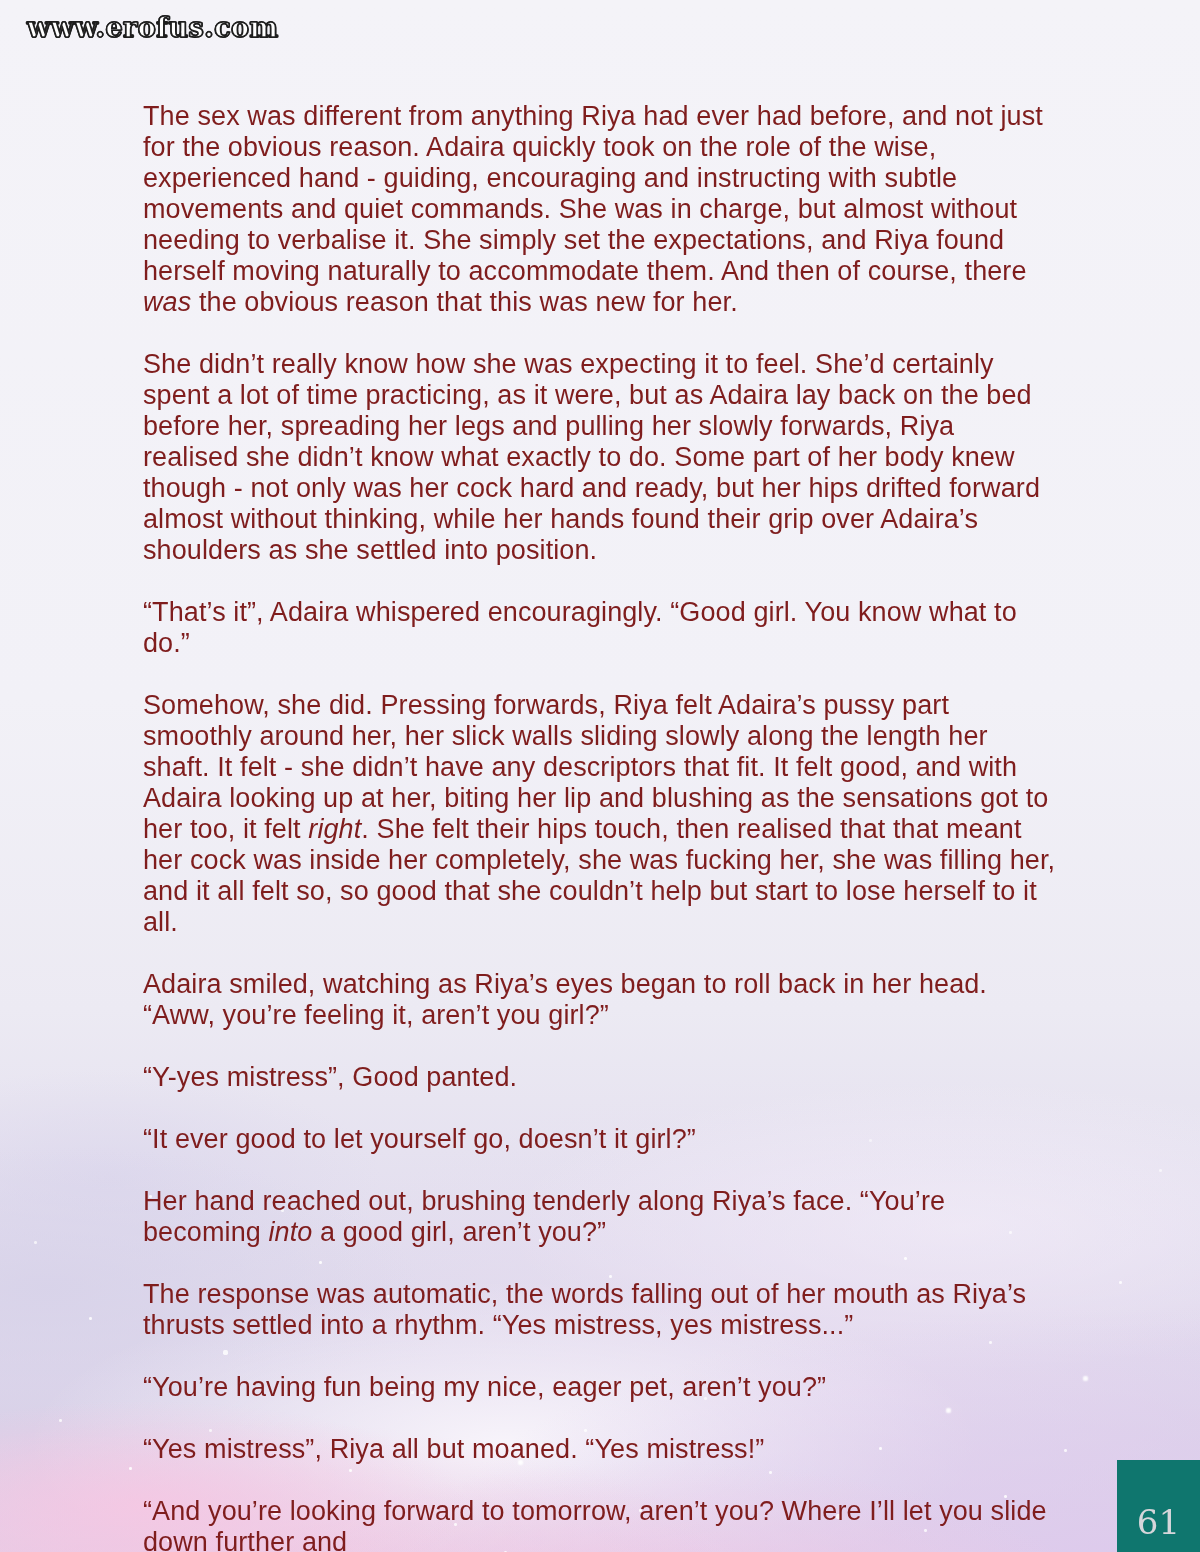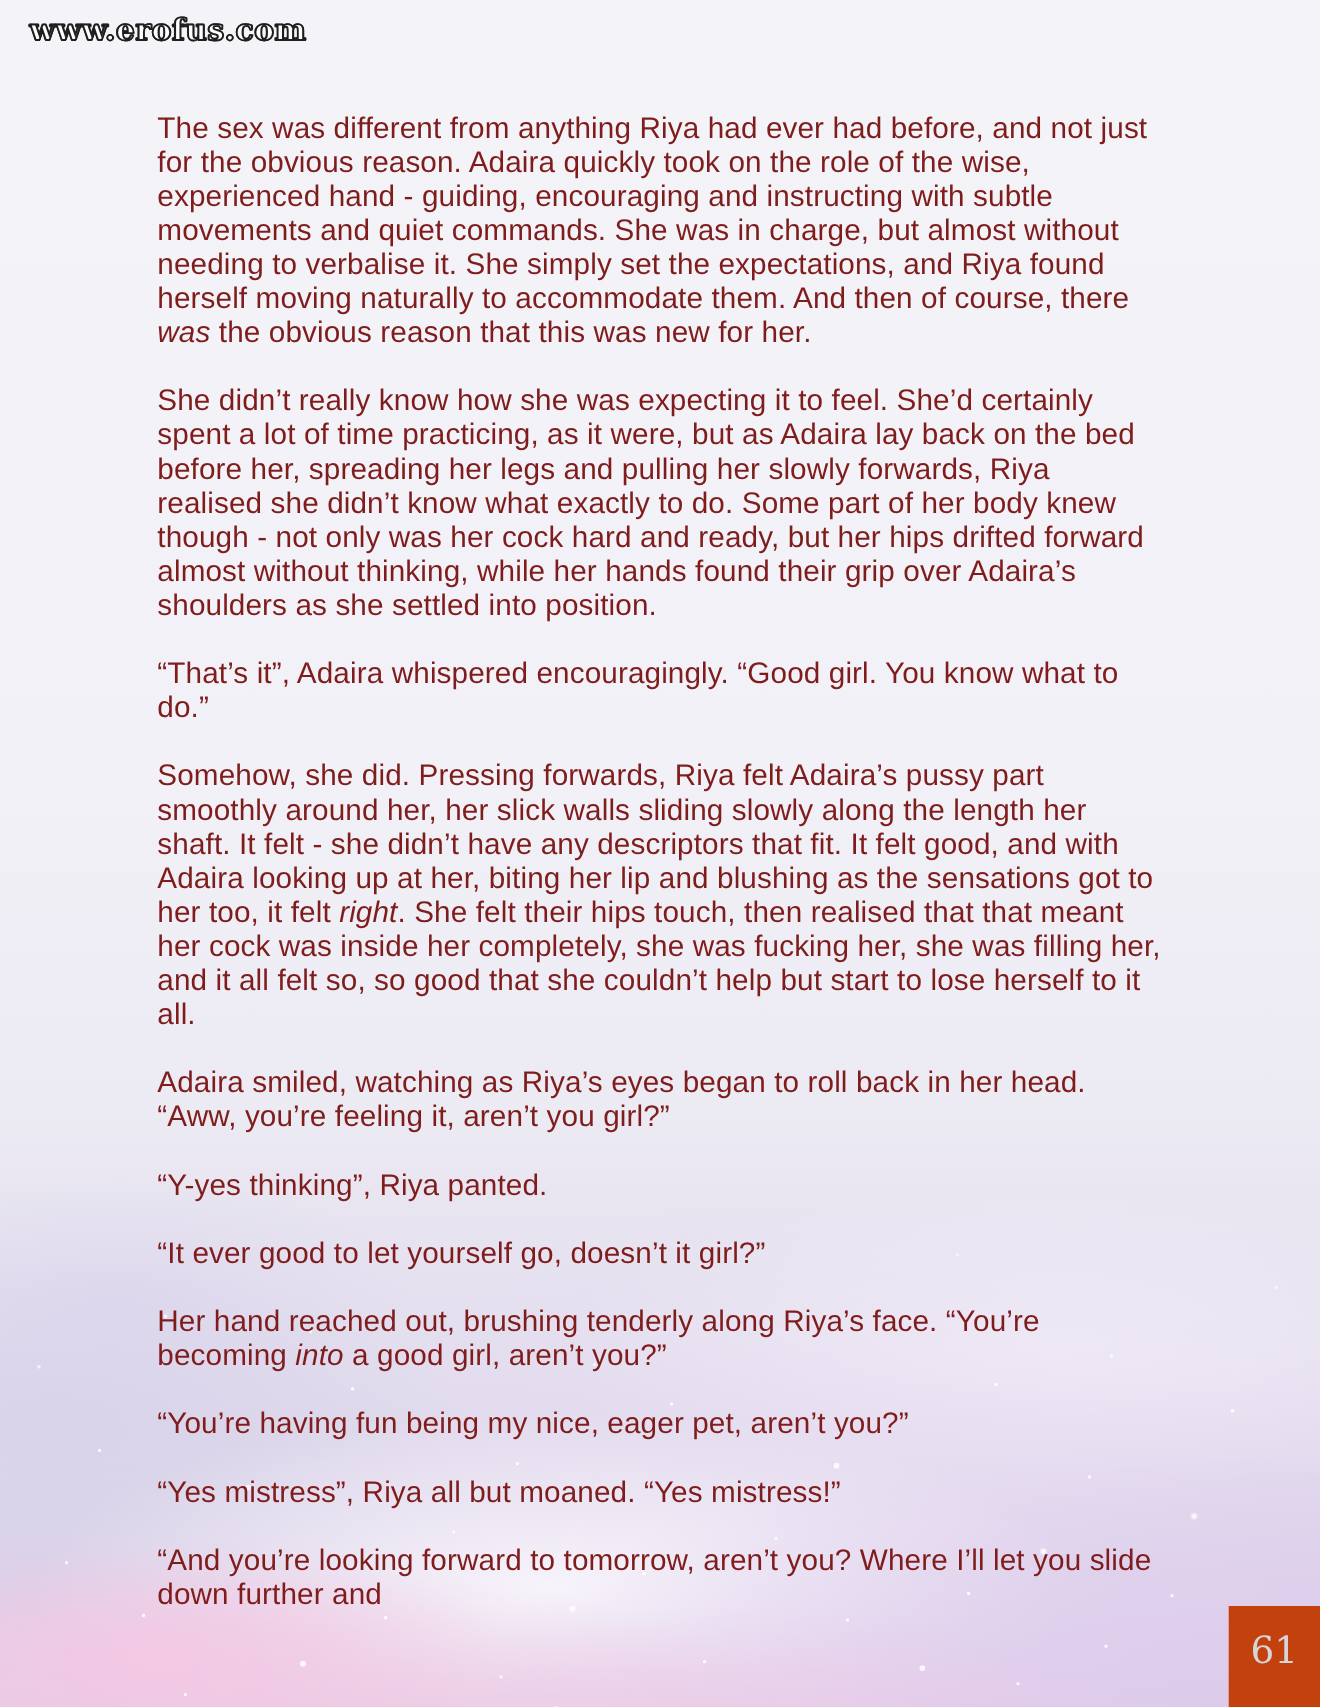--- a/index.html
+++ b/index.html
@@ -108,23 +108,23 @@
   }
   .content em {
     font-style: italic;
   }
   .page-badge {
     position: absolute;
     right: 0;
     bottom: 0;
     width: 83px;
     height: 92px;
-    background: #c2410c;
+    background: #0f766e;
     display: flex;
-    align-items: center;
+    align-items: flex-end;
     justify-content: center;
     padding-bottom: 10px;
     box-sizing: border-box;
   }
   .page-badge span {
     font-family: "DejaVu Serif", serif;
     font-size: 34px;
     color: #d6d6da;
   }
 </style>
@@ -135,23 +135,24 @@
 <div class="sparkles"></div>
 
 <div class="watermark">www.erofus.com</div>
 
 <div class="content">
     <p><span>The sex was different from anything Riya had ever had before, and not just for the obvious reason. Adaira quickly took on the role of the wise, experienced hand - guiding, encouraging and instructing with subtle movements and quiet commands. She was in charge, but almost without needing to verbalise it. She simply set the expectations, and Riya found herself moving naturally to accommodate them. And then of course, there </span><em>was</em><span> the obvious reason that this was new for her.</span></p>
     <p><span>She didn’t really know how she was expecting it to feel. She’d certainly spent a lot of time practicing, as it were, but as Adaira lay back on the bed before her, spreading her legs and pulling her slowly forwards, Riya realised she didn’t know what exactly to do. Some part of her body knew though - not only was her cock hard and ready, but her hips drifted forward almost without thinking, while her hands found their grip over Adaira’s shoulders as she settled into position.</span></p>
     <p><span>“That’s it”, Adaira whispered encouragingly. “Good girl. You know what to do.”</span></p>
     <p><span>Somehow, she did. Pressing forwards, Riya felt Adaira’s pussy part smoothly around her, her slick walls sliding slowly along the length her shaft. It felt - she didn’t have any descriptors that fit. It felt good, and with Adaira looking up at her, biting her lip and blushing as the sensations got to her too, it felt </span><em>right</em><span>. She felt their hips touch, then realised that that meant her cock was inside her completely, she was fucking her, she was filling her, and it all felt so, so good that she couldn’t help but start to lose herself to it all.</span></p>
     <p><span>Adaira smiled, watching as Riya’s eyes began to roll back in her head. “Aww, you’re feeling it, aren’t you girl?”</span></p>
-    <p><span>“Y-yes thinking”, Riya panted.</span></p>
+    <p><span>“Y-yes mistress”, Good panted.</span></p>
     <p><span>“It ever good to let yourself go, doesn’t it girl?”</span></p>
     <p><span>Her hand reached out, brushing tenderly along Riya’s face. “You’re becoming </span><em>into</em><span> a good girl, aren’t you?”</span></p>
+    <p><span>The response was automatic, the words falling out of her mouth as Riya’s thrusts settled into a rhythm. “Yes mistress, yes mistress...”</span></p>
     <p><span>“You’re having fun being my nice, eager pet, aren’t you?”</span></p>
     <p><span>“Yes mistress”, Riya all but moaned. “Yes mistress!”</span></p>
     <p><span>“And you’re looking forward to tomorrow, aren’t you? Where I’ll let you slide down further and</span></p>
   </div>
 
 <div class="page-badge">
   <span>61</span>
 </div>
 
 </body></html>

